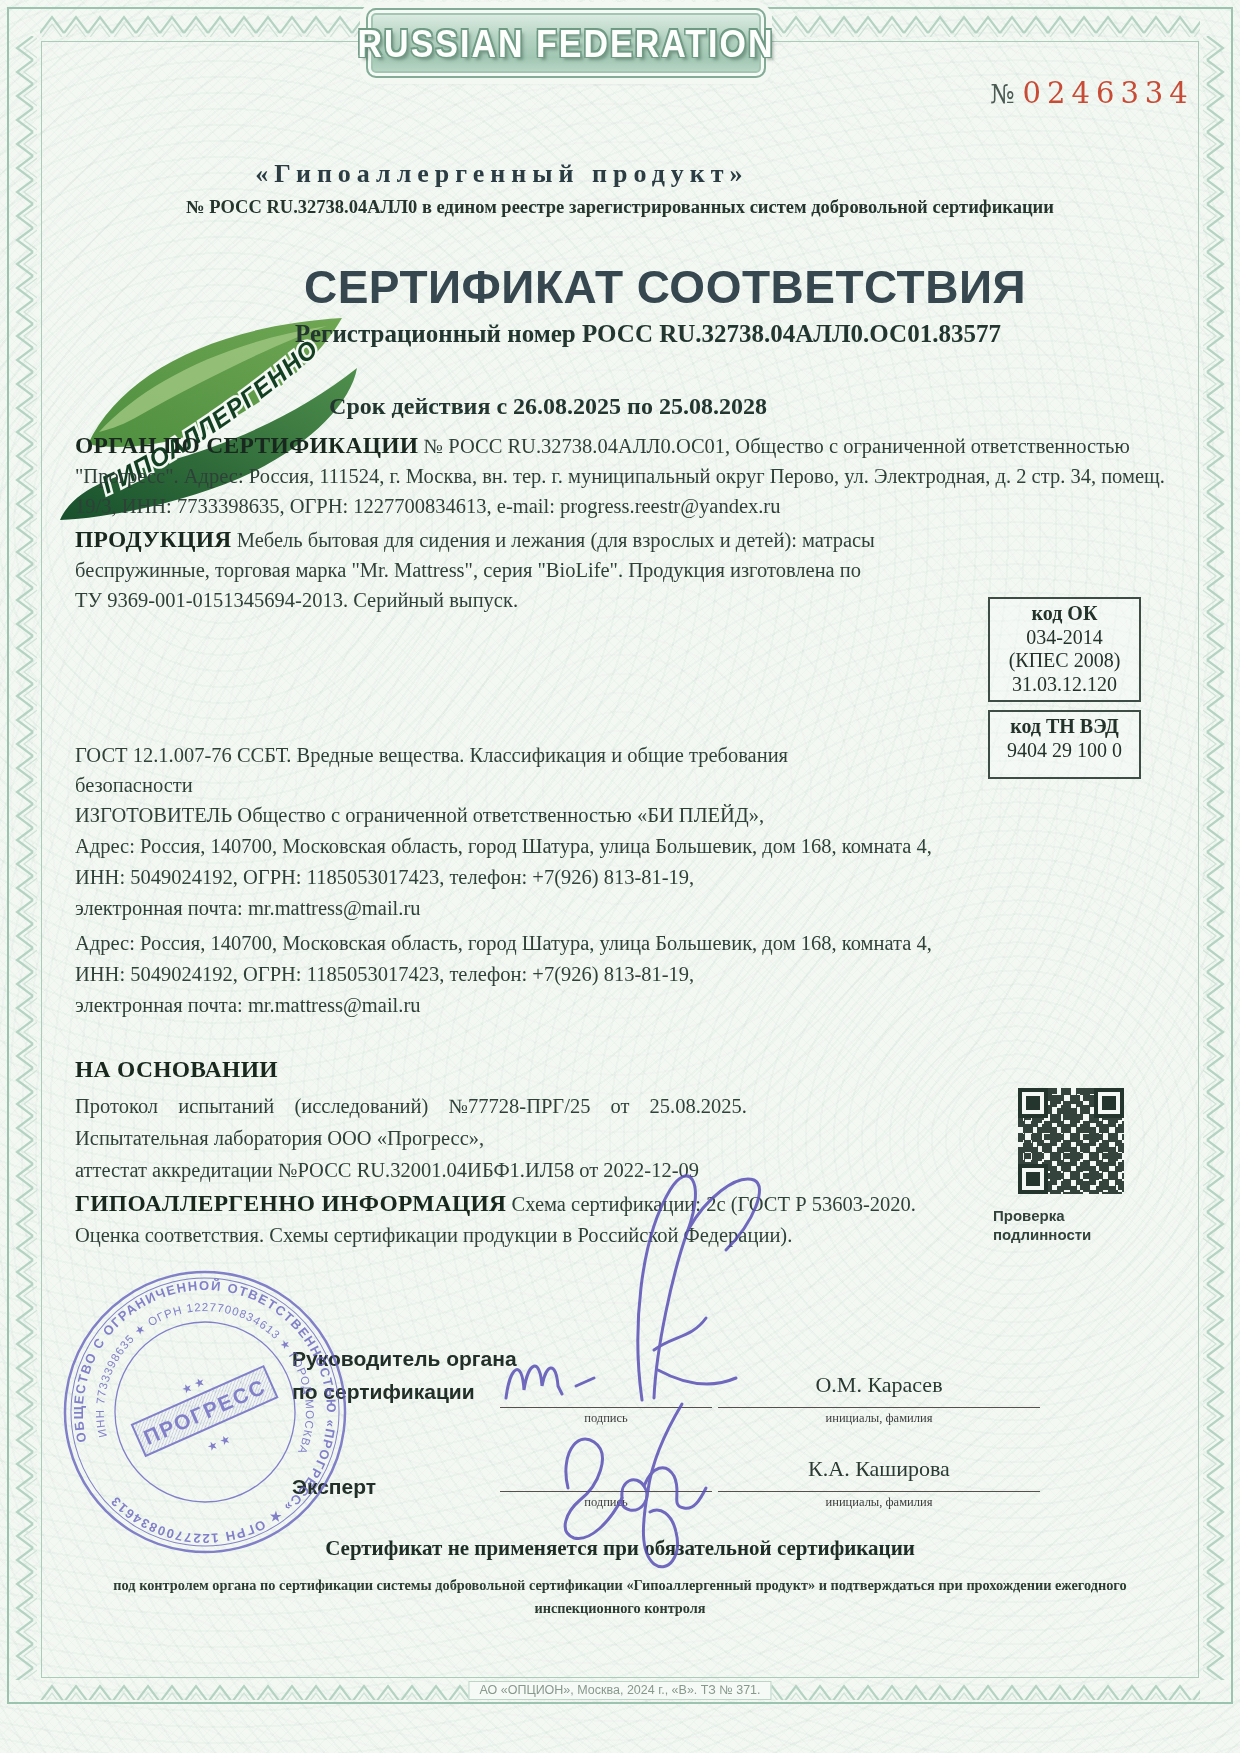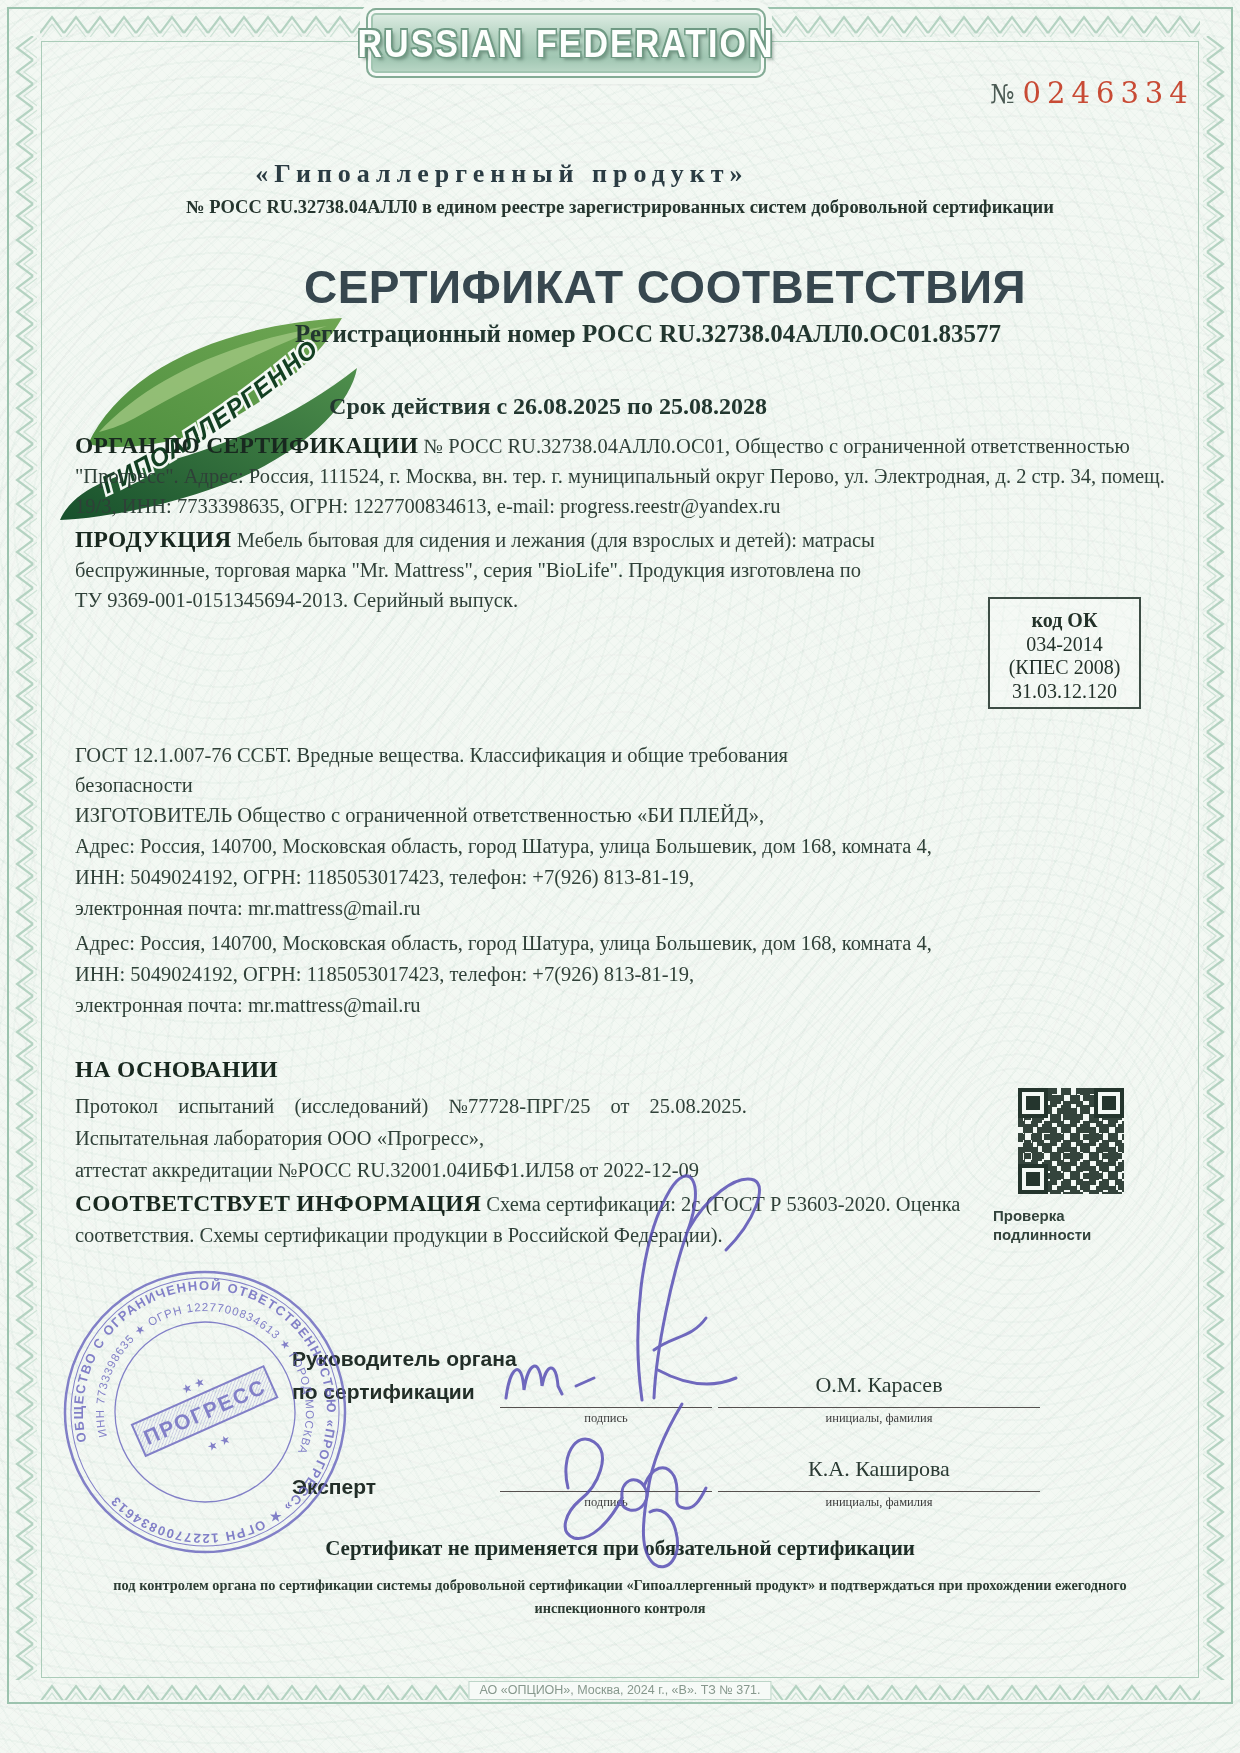--- a/index.html
+++ b/index.html
@@ -42,21 +42,21 @@
   .h-line3{position:absolute;left:0;top:197px;width:1240px;text-align:center;font-weight:bold;font-size:18.5px;color:#25352e;}
   .title{position:absolute;left:240px;top:260px;width:850px;text-align:center;font-family:"Liberation Sans",sans-serif;font-weight:bold;font-size:46px;color:#37474f;letter-spacing:.5px;}
   .regnum{position:absolute;left:148px;top:320px;width:1000px;text-align:center;font-weight:bold;font-size:25px;color:#22362f;}
   .validity{position:absolute;left:98px;top:393px;width:900px;text-align:center;font-weight:bold;font-size:24px;color:#22362f;}
   
   .para{line-height:30px;font-size:20.5px;}
   .para .lead{font-weight:bold;font-size:23.5px;color:#18281f;letter-spacing:.3px;}
   .lines{line-height:31px;font-size:20.5px;}
   .sec-title{font-weight:bold;font-size:23.5px;color:#18281f;letter-spacing:.3px;}
   .justify-wide{word-spacing:15px;}
-  .code-box{position:absolute;border:2px solid #3d4d45;text-align:center;font-size:20px;line-height:23.5px;color:#223129;padding-top:10px;background:rgba(250,253,250,.35);}
+  .code-box{position:absolute;border:2px solid #3d4d45;text-align:center;font-size:20px;line-height:23.5px;color:#223129;padding-top:3px;background:rgba(250,253,250,.35);}
   .code-box .cb-label{font-weight:bold;}
   
   .qr{position:absolute;left:1018px;top:1088px;width:106px;height:106px;background:#f4f9f5;}
   .qr .mod{position:absolute;inset:0;
     background:
       repeating-conic-gradient(#24352d 0% 25%, transparent 0% 50%),
       repeating-conic-gradient(#24352d 0% 25%, transparent 0% 50%);
     background-size:13px 13px,19px 19px;background-position:0 0,5px 7px;opacity:.92;}
   .qr .f{position:absolute;width:30px;height:30px;border:4px solid #24352d;background:#f4f9f5;box-sizing:border-box;}
   .qr .f span{position:absolute;inset:4px;background:#24352d;}
@@ -159,20 +159,24 @@
 
   <div class="code-box" style="left:988px;top:597px;width:149px;height:98px">
     <div class="cb-label">код  ОК</div>
     <div>034-2014</div>
     <div>(КПЕС 2008)</div>
     <div>31.03.12.120</div>
   </div>
 
   <div class="abs para" style="left:75px;top:740px;width:815px">ГОСТ 12.1.007-76 ССБТ. Вредные вещества. Классификация и общие требования безопасности</div>
 
+  <div class="code-box" style="left:988px;top:710px;width:149px;height:62px">
+    <div class="cb-label">код ТН ВЭД</div>
+    <div>9404 29 100 0</div>
+  </div>
 
   <div class="abs lines" style="left:75px;top:800px;width:1100px">
     <div><span class="lead">ИЗГОТОВИТЕЛЬ</span> <span>Общество с ограниченной ответственностью «БИ ПЛЕЙД»,</span></div>
     <div>Адрес: Россия, 140700, Московская область, город Шатура, улица Большевик, дом 168, комната 4,</div>
     <div>ИНН: 5049024192, ОГРН: 1185053017423, телефон: +7(926) 813-81-19,</div>
     <div>электронная почта: mr.mattress@mail.ru</div>
   </div>
 
   <div class="abs lines" style="left:75px;top:928px;width:1100px">
     <div>Адрес: Россия, 140700, Московская область, город Шатура, улица Большевик, дом 168, комната 4,</div>
@@ -181,21 +185,21 @@
   </div>
 
   <div class="abs sec-title" style="left:75px;top:1056px">НА ОСНОВАНИИ</div>
   <div class="abs lines" style="left:75px;top:1090px;width:920px;line-height:32px">
     <div class="justify-wide">Протокол испытаний (исследований) №77728-ПРГ/25 от 25.08.2025.</div>
     <div>Испытательная лаборатория ООО «Прогресс»,</div>
     <div>аттестат аккредитации №РОСС RU.32001.04ИБФ1.ИЛ58 от 2022-12-09</div>
   </div>
 
   <div class="abs para" style="left:75px;top:1188px;width:890px;line-height:31px">
-    <span class="lead">СООТВЕТСТВУЕТ ИНФОРМАЦИЯ</span> <span>Схема сертификации: 2с (ГОСТ Р 53603-2020. Оценка соответствия. Схемы сертификации продукции в Российской Федерации).</span>
+    <span class="lead">ГИПОАЛЛЕРГЕННО ИНФОРМАЦИЯ</span> <span>Схема сертификации: 2с (ГОСТ Р 53603-2020. Оценка соответствия. Схемы сертификации продукции в Российской Федерации).</span>
   </div>
 
   <div class="qr">
     <div class="mod"></div>
     <div class="f" style="left:0;top:0">
         <span></span>
       </div>
     <div class="f" style="right:0;top:0">
         <span></span>
       </div>

